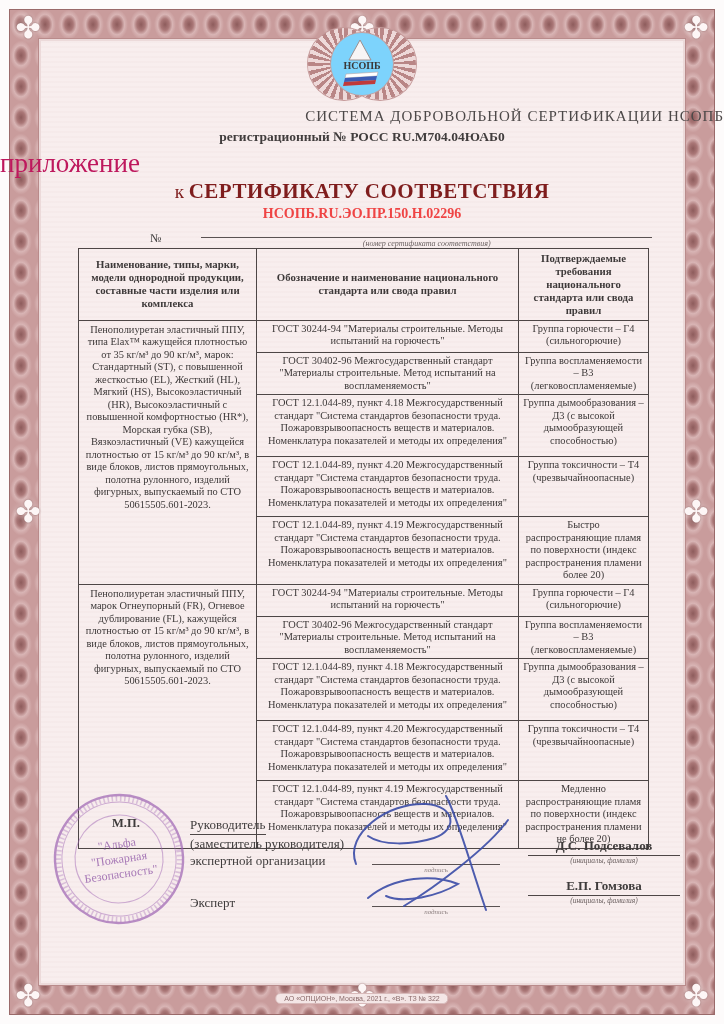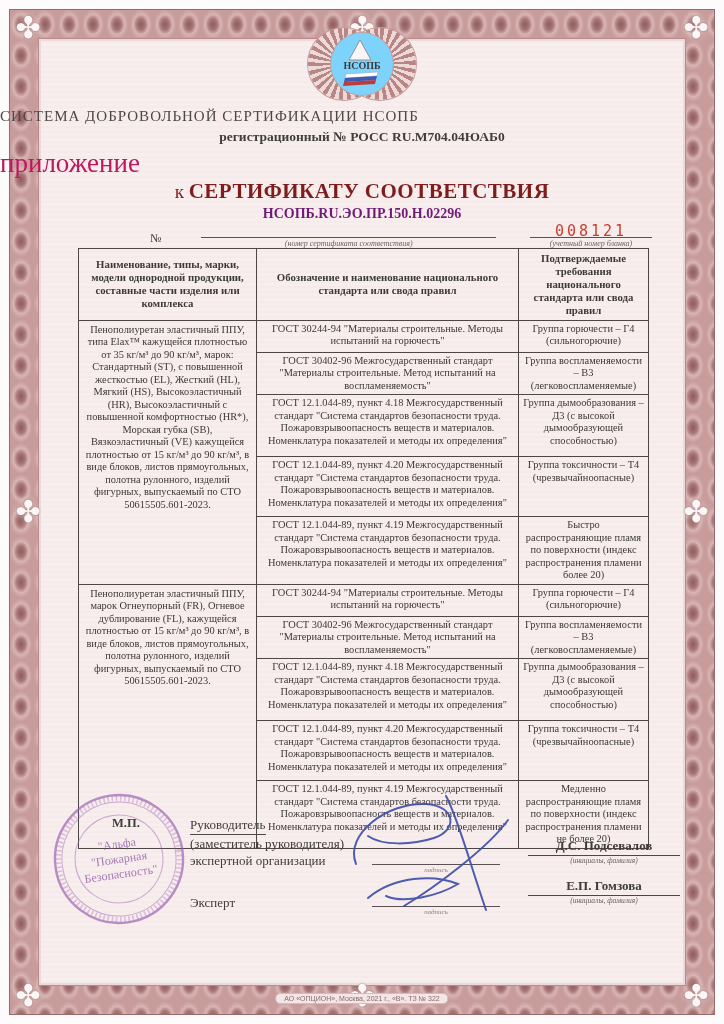--- a/index.html
+++ b/index.html
@@ -37,27 +37,27 @@
     box-shadow:0 0 0 1px #c59a9a;
   }
   .rosette.left{left:0;}
   .rosette.right{right:0;}
   .logo-center{
     position:absolute;left:50%;top:50%;transform:translate(-50%,-50%);
     width:62px;height:62px;border-radius:50%;background:#7dd3fc;
     box-shadow:0 0 0 1px #c0a0a0;display:flex;align-items:center;justify-content:center;z-index:2;
   }
   
-  .sys-title{position:absolute;top:108px;left:0;right:0;text-align:left;font-size:15px;letter-spacing:1px;color:#4c4848;}
+  .sys-title{position:absolute;top:108px;left:0;right:0;text-align:right;font-size:15px;letter-spacing:1px;color:#4c4848;}
   .reg-line{position:absolute;top:129px;left:0;right:0;text-align:center;font-size:13.5px;font-weight:bold;color:#413d3d;}
   .title1{position:absolute;top:148px;left:0;right:0;text-align:left;font-size:27px;color:#be185d;}
   .title2{position:absolute;top:179px;left:0;right:0;text-align:center;color:#7f1d1d;}
   .title2 .prefix{font-size:19px;}
   .title2 .main{font-size:21px;font-weight:bold;letter-spacing:.5px;}
-  .certnum{position:absolute;top:206px;left:0;right:0;text-align:center;font-size:14px;font-weight:bold;color:#701a75;}
+  .certnum{position:absolute;top:206px;left:0;right:0;text-align:center;font-size:14px;font-weight:bold;color:#ef4444;}
   .num-row{position:absolute;top:222px;left:150px;right:72px;display:flex;align-items:flex-end;gap:34px;}
   .num-sign{font-size:12px;padding-bottom:2px;}
   .num-left{flex:1;margin-left:6px;}
   .num-right{width:122px;}
   .uline{border-bottom:1px solid #5a5252;height:15px;text-align:center;}
   .caption{font-size:8px;font-style:italic;text-align:center;color:#6b6161;padding-top:1px;}
   .blank-number{
     font-family:"DejaVu Sans Mono",monospace;font-size:15px;letter-spacing:3px;
     color:#cb3d2e;text-align:center;
   }
@@ -133,24 +133,20 @@
     <span class="prefix">к </span><span class="main">СЕРТИФИКАТУ СООТВЕТСТВИЯ</span>
   </div>
   <div class="certnum">НСОПБ.RU.ЭО.ПР.150.Н.02296</div>
 
   <div class="num-row">
     <span class="num-sign">№</span>
     <div class="num-left">
       <div class="uline"></div>
       <div class="caption">(номер сертификата соответствия)</div>
     </div>
-    <div class="num-right">
-      <div class="uline blank-number">008121</div>
-      <div class="caption">(учетный номер бланка)</div>
-    </div>
   </div>
 
   <table class="cert-table">
     <colgroup>
         <col style="width:178px">
         <col style="width:262px">
         <col style="width:130px">
       </colgroup>
     <tbody>
         <tr>

